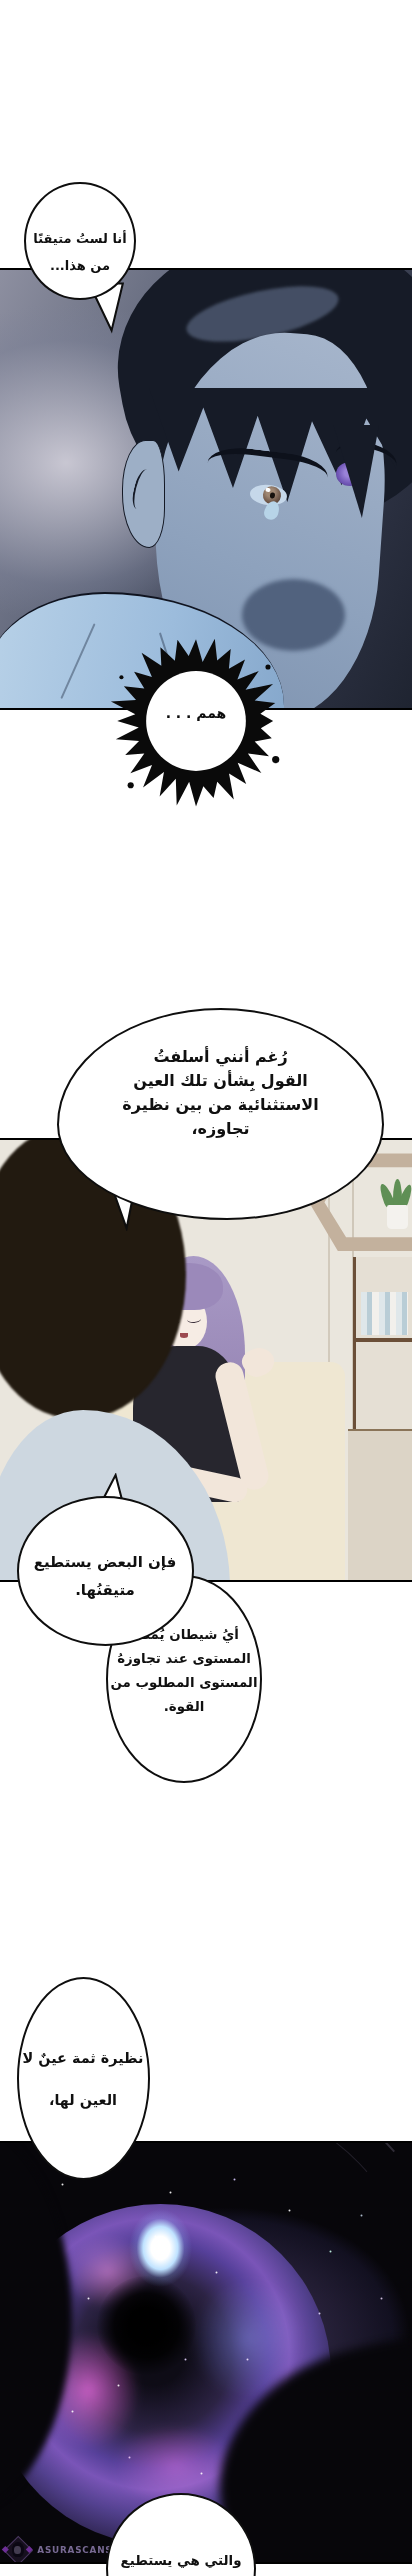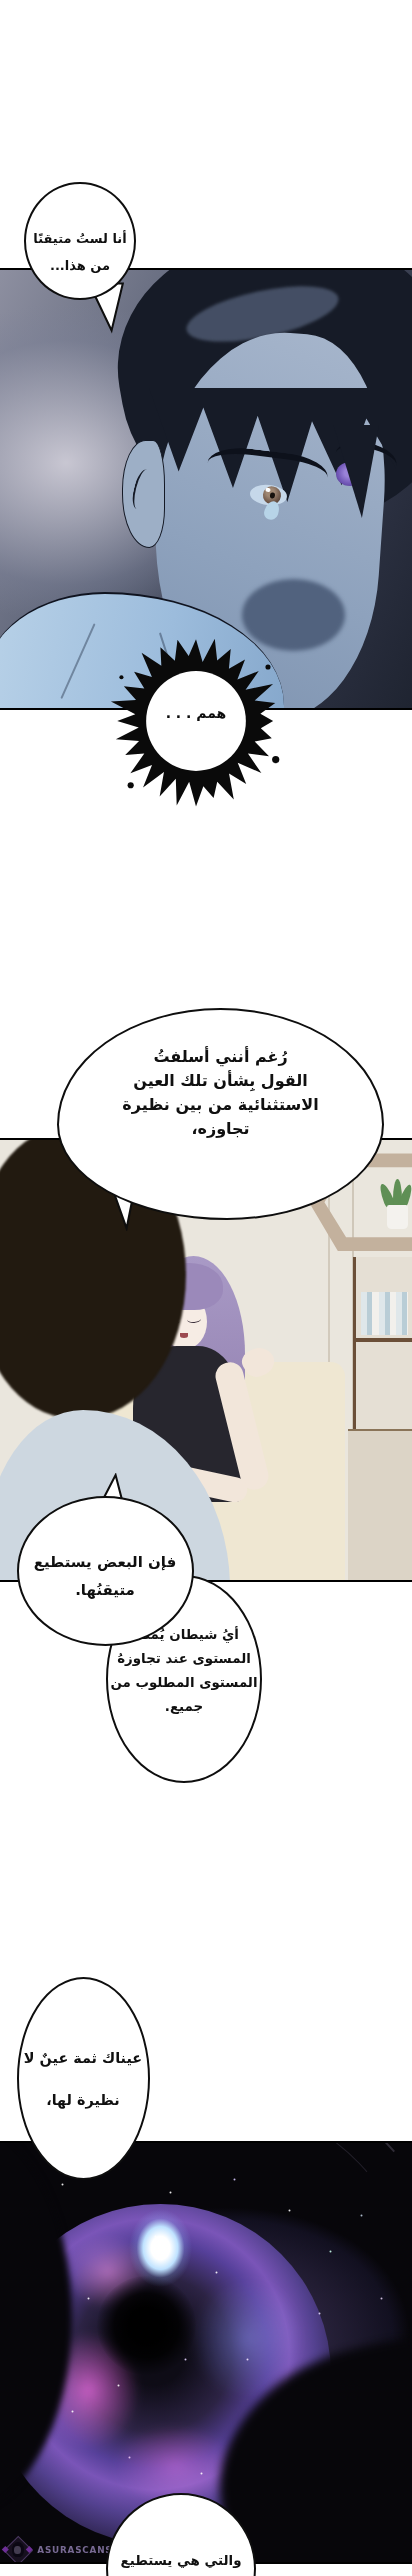--- a/index.html
+++ b/index.html
@@ -256,31 +256,31 @@
     <div class="ln">رُغم أنني أسلفتُ</div>
     <div class="ln">القول بِشأن تلك العين</div>
     <div class="ln">الاستثنائية من بين نظيرة</div>
     <div class="ln">تجاوزه،</div>
   </div>
 
   <div class="bubble" id="b4">
     <div class="ln">أيُ شيطان يُمكنهُ</div>
     <div class="ln">المستوى عند تجاوزهُ</div>
     <div class="ln">المستوى المطلوب من</div>
-    <div class="ln">جميع.</div>
+    <div class="ln">القوة.</div>
   </div>
 
   <div class="bubble" id="b3">
     <div class="ln">فإن البعض يستطيع</div>
     <div class="ln">متيقنُها.</div>
   </div>
 
   <div class="bubble" id="b5">
-    <div class="ln">عيناك ثمة عينٌ لا</div>
-    <div class="ln">نظيرة لها،</div>
+    <div class="ln">نظيرة ثمة عينٌ لا</div>
+    <div class="ln">العين لها،</div>
   </div>
 
   <div class="bubble" id="b6">
     <div class="ln">والتي هي يستطيع</div>
     <div class="ln">الأرجوانية.</div>
   </div>
 
 </div>
 
 

